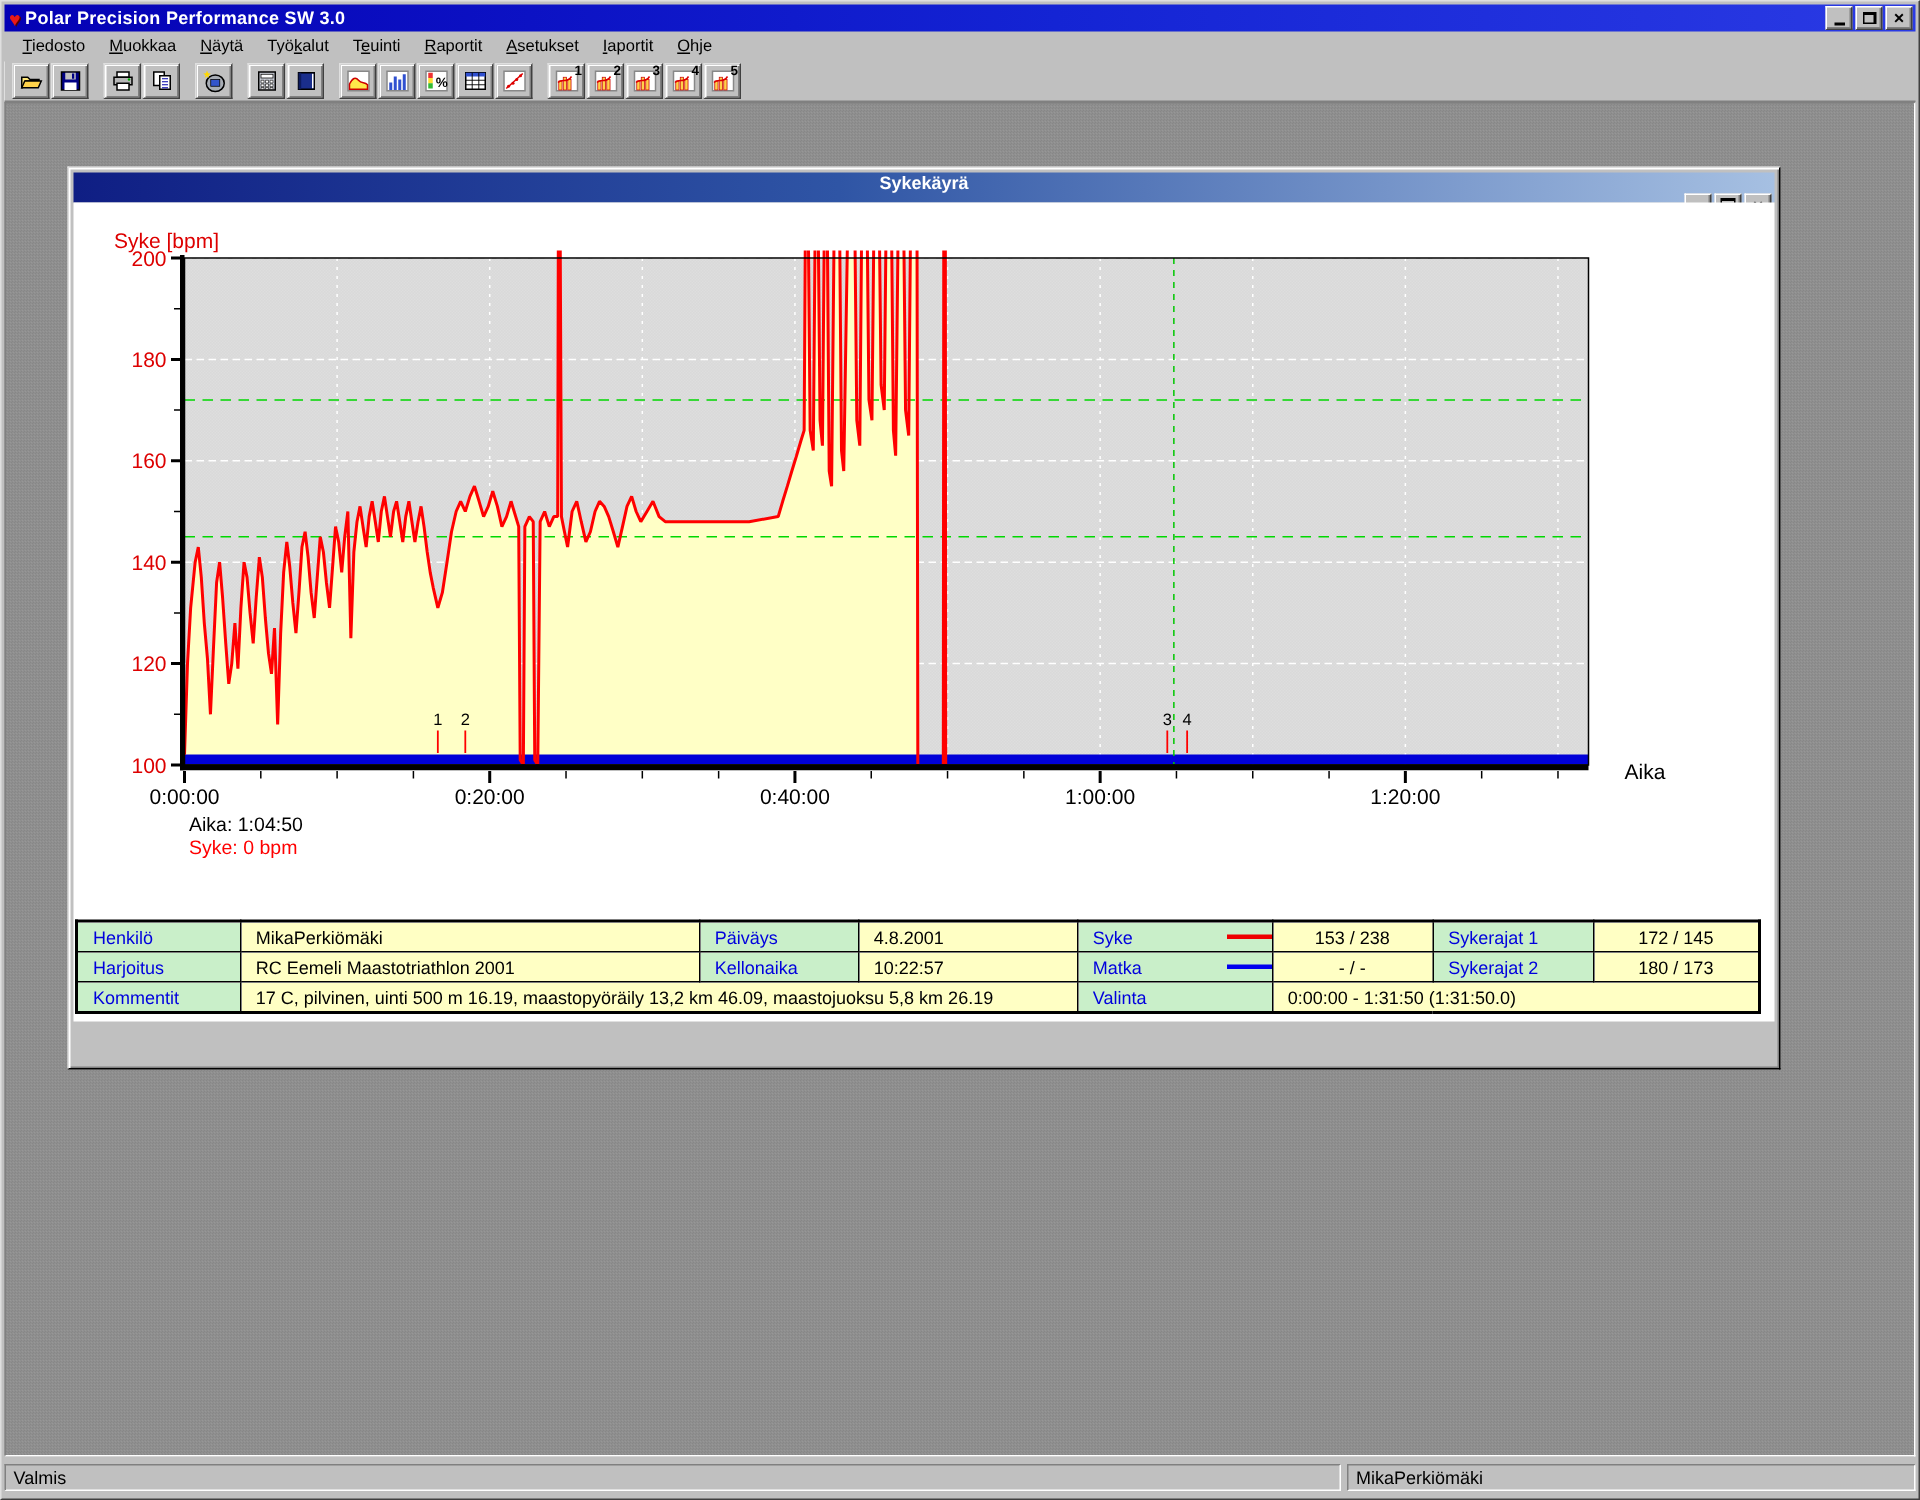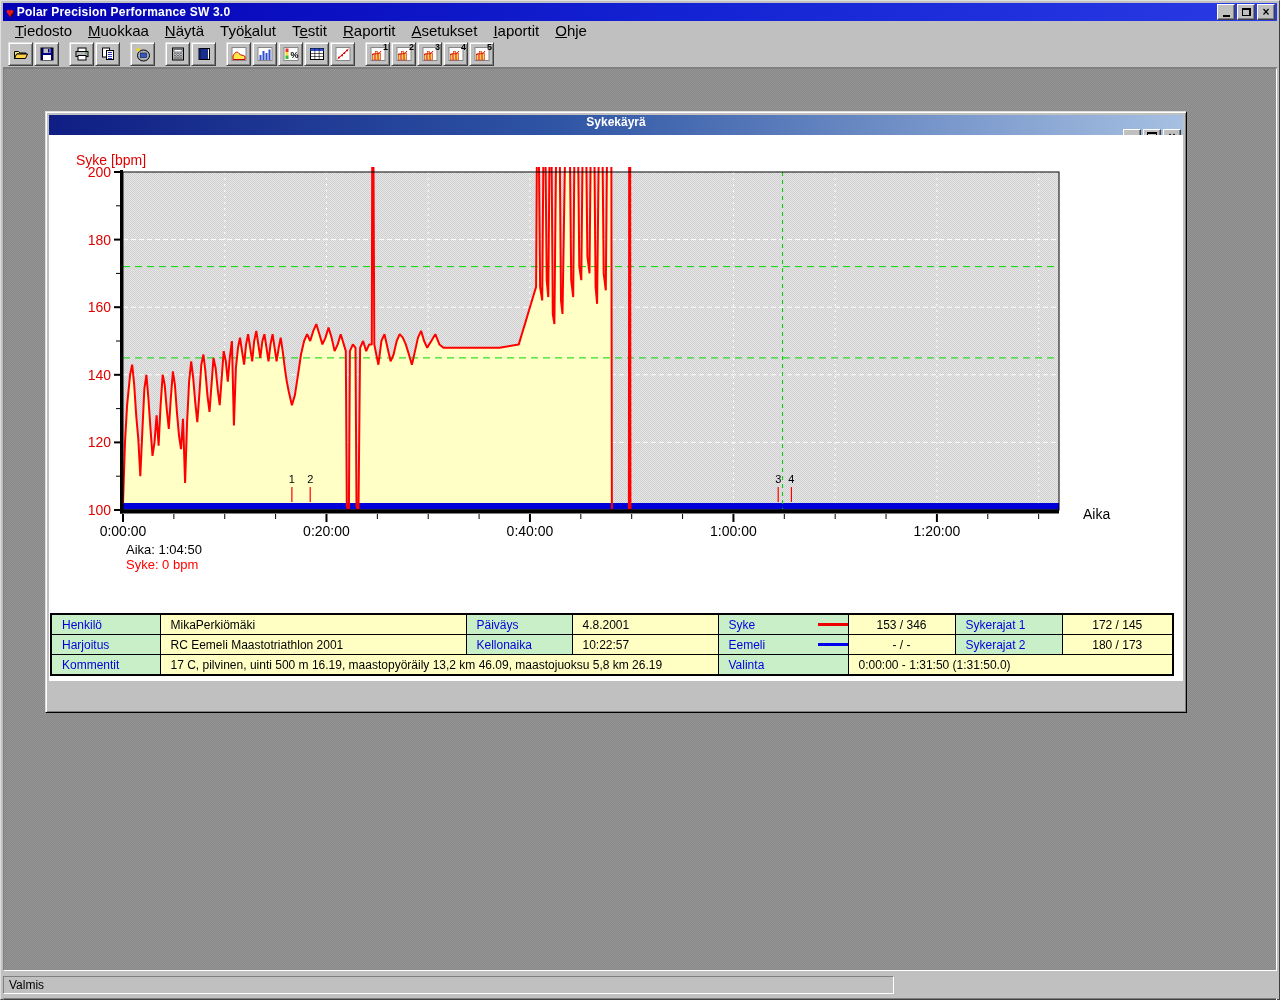--- a/index.html
+++ b/index.html
@@ -16,21 +16,21 @@
   .wbtn{width:16px;height:14px;background:#c0c0c0;border:1px solid;border-color:#fff #404040 #404040 #fff;
     box-shadow:inset -1px -1px 0 #808080;display:flex;align-items:center;justify-content:center;position:relative;}
   .g-min{width:7px;height:2px;background:#000;margin-top:7px;}
   .g-restore{position:relative;width:9px;height:8px;}
   .g-restore:before{content:"";position:absolute;right:0;top:0;width:6px;height:5px;border:1px solid #000;border-top-width:2px;}
   .g-restore:after{content:"";position:absolute;left:0;bottom:0;width:6px;height:5px;border:1px solid #000;border-top-width:2px;background:#c0c0c0;}
   .g-max{width:8px;height:7px;border:1px solid #000;border-top-width:2px;}
   .g-close{font-size:12px;font-weight:bold;line-height:1;color:#000;}
 
   
-  .menubar{position:absolute;left:2px;top:20px;right:2px;height:19px;display:flex;align-items:center;font-size:15px;color:#000;padding-left:4px;}
+  .menubar{position:absolute;left:2px;top:20px;right:2px;height:19px;display:flex;align-items:center;font-size:11px;color:#000;padding-left:4px;}
   .menu-item{padding:2px 8px;}
   .menu-item .key{text-decoration:underline;}
 
   
   .toolbar{position:absolute;left:2px;top:39px;right:2px;height:27px;display:flex;align-items:center;padding-left:5px;border-bottom:1px solid #808080;box-shadow:0 1px 0 #fff;}
   .tb-group{display:flex;gap:1px;margin-right:10px;}
   .tb-btn{width:23px;height:22px;background:#c0c0c0;border:1px solid;border-color:#dfdfdf #404040 #404040 #dfdfdf;
     box-shadow:inset 1px 1px 0 #fff,inset -1px -1px 0 #808080;display:flex;align-items:center;justify-content:center;position:relative;}
   .tb-btn svg{display:block;}
   .tb-num{position:absolute;top:0;right:1px;font-size:9px;font-weight:bold;color:#000;line-height:1;}
@@ -55,21 +55,21 @@
   .info-table td{border:1px solid #000;height:19px;padding:0 0 0 10px;white-space:nowrap;overflow:hidden;}
   .info-table td.lbl{background:#c9efc9;color:#0000dd;margin-left:18px;}
   .info-table td.val{background:#ffffc4;color:#000;}
   .info-table td.center{text-align:center;padding:0;}
   td.lbl .cellflex{display:flex;align-items:center;justify-content:space-between;width:100%;padding-right:10px;gap:22px;}
   .legend-line{display:inline-block;width:30px;height:3px;}
   .legend-red{background:#ee0000;}
   .legend-blue{background:#0000ee;}
 
   
-  .statusbar{position:absolute;left:2px;right:2px;bottom:5px;height:21px;display:flex;gap:4px;padding-top:3px;box-sizing:border-box;flex-direction:column;}
+  .statusbar{position:absolute;left:2px;right:2px;bottom:5px;height:21px;display:flex;gap:4px;padding-top:3px;box-sizing:border-box;}
   .sb-panel{border:1px solid;border-color:#808080 #fff #fff #808080;font-size:12px;color:#000;padding:1px 5px;box-sizing:border-box;height:18px;}
   .sb-left{width:891px;}
   .sb-right{flex:1;}
 </style>
 </head>
 <body>
 
 <div class="app">
 
   <div class="titlebar">
@@ -86,21 +86,21 @@
           <span class="g-close">×</span>
         </span>
     </span>
   </div>
 
   <div class="menubar">
     <span class="menu-item"><span></span><span class="key">T</span><span>iedosto</span></span>
     <span class="menu-item"><span></span><span class="key">M</span><span>uokkaa</span></span>
     <span class="menu-item"><span></span><span class="key">N</span><span>äytä</span></span>
     <span class="menu-item"><span>Työ</span><span class="key">k</span><span>alut</span></span>
-    <span class="menu-item"><span>T</span><span class="key">e</span><span>stit</span></span>
+    <span class="menu-item"><span>T</span><span class="key">e</span><span>uinti</span></span>
     <span class="menu-item"><span></span><span class="key">R</span><span>aportit</span></span>
     <span class="menu-item"><span></span><span class="key">A</span><span>setukset</span></span>
     <span class="menu-item"><span></span><span class="key">I</span><span>aportit</span></span>
     <span class="menu-item"><span></span><span class="key">O</span><span>hje</span></span>
   </div>
 
   <div class="toolbar">
     <span class="tb-group">
       <span class="tb-btn">
           <svg width="16" height="16">
@@ -392,32 +392,32 @@
             <td class="lbl">Henkilö</td>
             <td class="val">MikaPerkiömäki</td>
             <td class="lbl">Päiväys</td>
             <td class="val">4.8.2001</td>
             <td class="lbl">
                   <span class="cellflex">
                     <span>Syke</span>
                     <span class="legend-line legend-red"></span>
                   </span>
                 </td>
-            <td class="val center">153 / 346</td>
+            <td class="val center">153 / 238</td>
             <td class="lbl">Sykerajat 1</td>
             <td class="val center">172 / 145</td>
           </tr>
           <tr>
             <td class="lbl">Harjoitus</td>
             <td class="val">RC Eemeli Maastotriathlon 2001</td>
             <td class="lbl">Kellonaika</td>
             <td class="val">10:22:57</td>
             <td class="lbl">
                   <span class="cellflex">
-                    <span>Eemeli</span>
+                    <span>Matka</span>
                     <span class="legend-line legend-blue"></span>
                   </span>
                 </td>
             <td class="val center">- / -</td>
             <td class="lbl">Sykerajat 2</td>
             <td class="val center">180 / 173</td>
           </tr>
           <tr>
             <td class="lbl">Kommentit</td>
             <td class="val" colspan="3">17 C, pilvinen, uinti 500 m 16.19, maastopyöräily 13,2 km 46.09, maastojuoksu 5,8 km 26.19</td>

